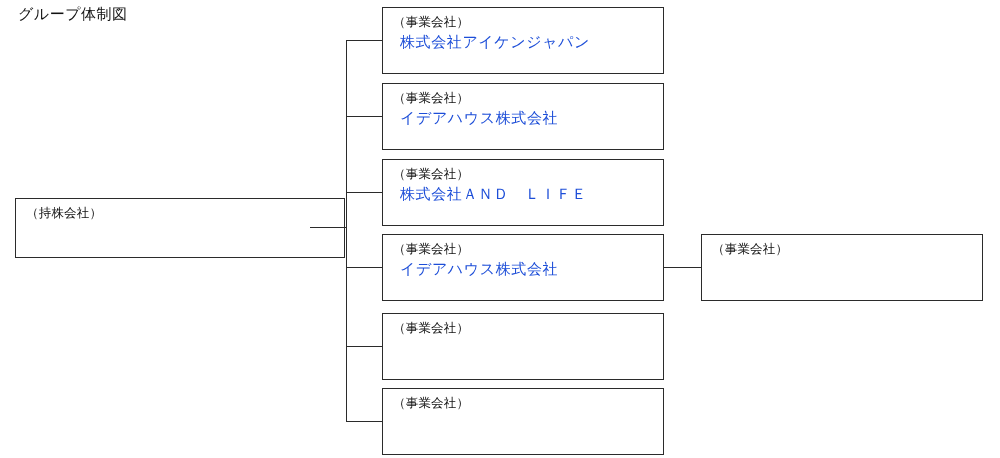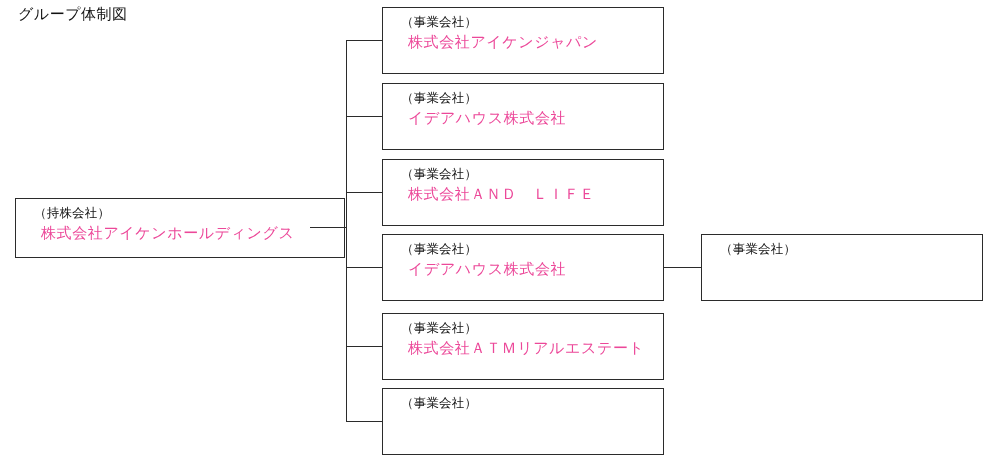--- a/index.html
+++ b/index.html
@@ -27,54 +27,53 @@
     letter-spacing: 0.5px;
     color: #111111;
     white-space: nowrap;
     text-align: center;
   }
   .node-box {
     position: absolute;
     box-sizing: border-box;
     border: 1.4px solid #2b2b2b;
     background: #ffffff;
-    padding: 6px 0 0 18px;
+    padding: 6px 0 0 10px;
   }
   .node-kind {
     font-size: 12.5px;
     line-height: 17px;
     letter-spacing: 0.2px;
     white-space: nowrap;
     color: #111111;
   }
   .node-name {
     font-size: 15px;
     line-height: 22px;
     letter-spacing: 0.6px;
     white-space: nowrap;
     padding-left: 7px;
-    color: #ec4899;
+    color: #1d4ed8;
   }
   .connector {
     position: absolute;
     background: #2b2b2b;
   }
   .connector.h { height: 1.4px; }
   .connector.v { width: 1.4px; }
 </style>
 </head>
 <body>
 
 <div id="chart-root">
 
   <div class="page-title">グループ体制図</div>
 
   <div class="node-box" style="left:15px; top:198px; width:330px; height:60px;">
     <div class="node-kind">（持株会社）</div>
-    <div class="node-name">株式会社アイケンホールディングス</div>
   </div>
 
   <div class="connector h" style="left:310px; top:227px; width:37px;"></div>
 
   <div class="connector v" style="left:346px; top:40px; height:382px;"></div>
 
   <div class="connector h" style="left:346px; top:40px; width:37px;"></div>
   <div class="node-box" style="left:382px; top:7px; width:282px; height:67px;">
     <div class="node-kind">（事業会社）</div>
     <div class="node-name">株式会社アイケンジャパン</div>
@@ -99,21 +98,20 @@
   </div>
 
   <div class="connector h" style="left:664px; top:267px; width:38px;"></div>
   <div class="node-box" style="left:701px; top:234px; width:282px; height:67px;">
     <div class="node-kind">（事業会社）</div>
   </div>
 
   <div class="connector h" style="left:346px; top:346px; width:37px;"></div>
   <div class="node-box" style="left:382px; top:313px; width:282px; height:67px;">
     <div class="node-kind">（事業会社）</div>
-    <div class="node-name">株式会社ＡＴＭリアルエステート</div>
   </div>
 
   <div class="connector h" style="left:346px; top:421px; width:37px;"></div>
   <div class="node-box" style="left:382px; top:388px; width:282px; height:67px;">
     <div class="node-kind">（事業会社）</div>
   </div>
 
 </div>
 
 </body></html>

